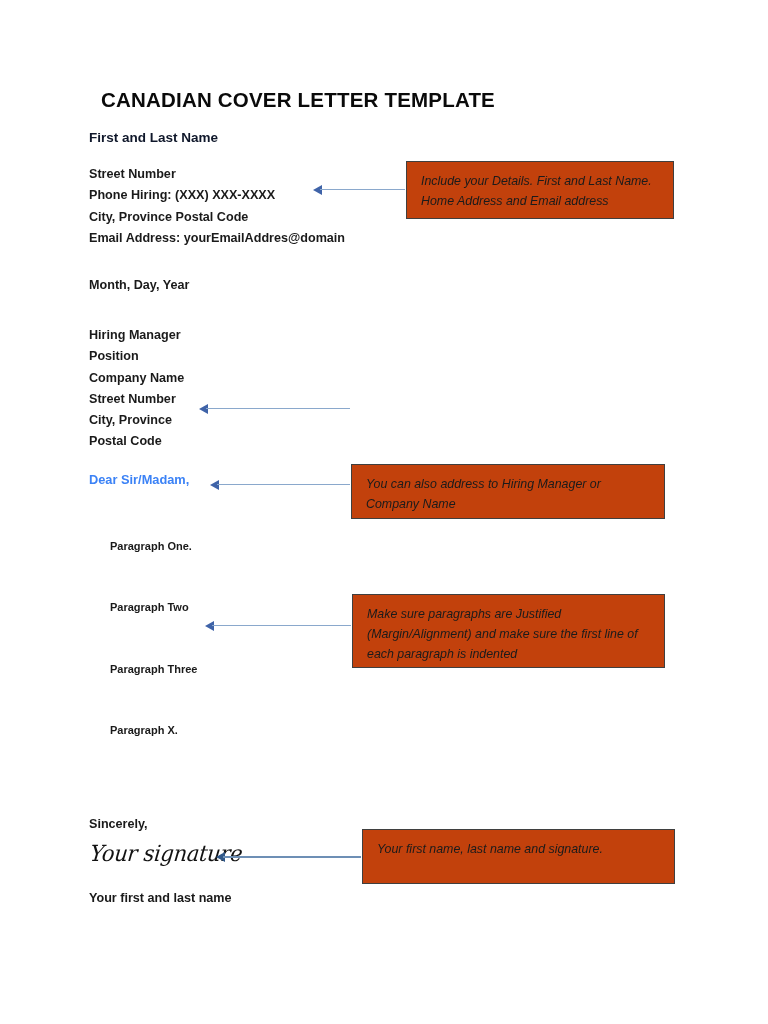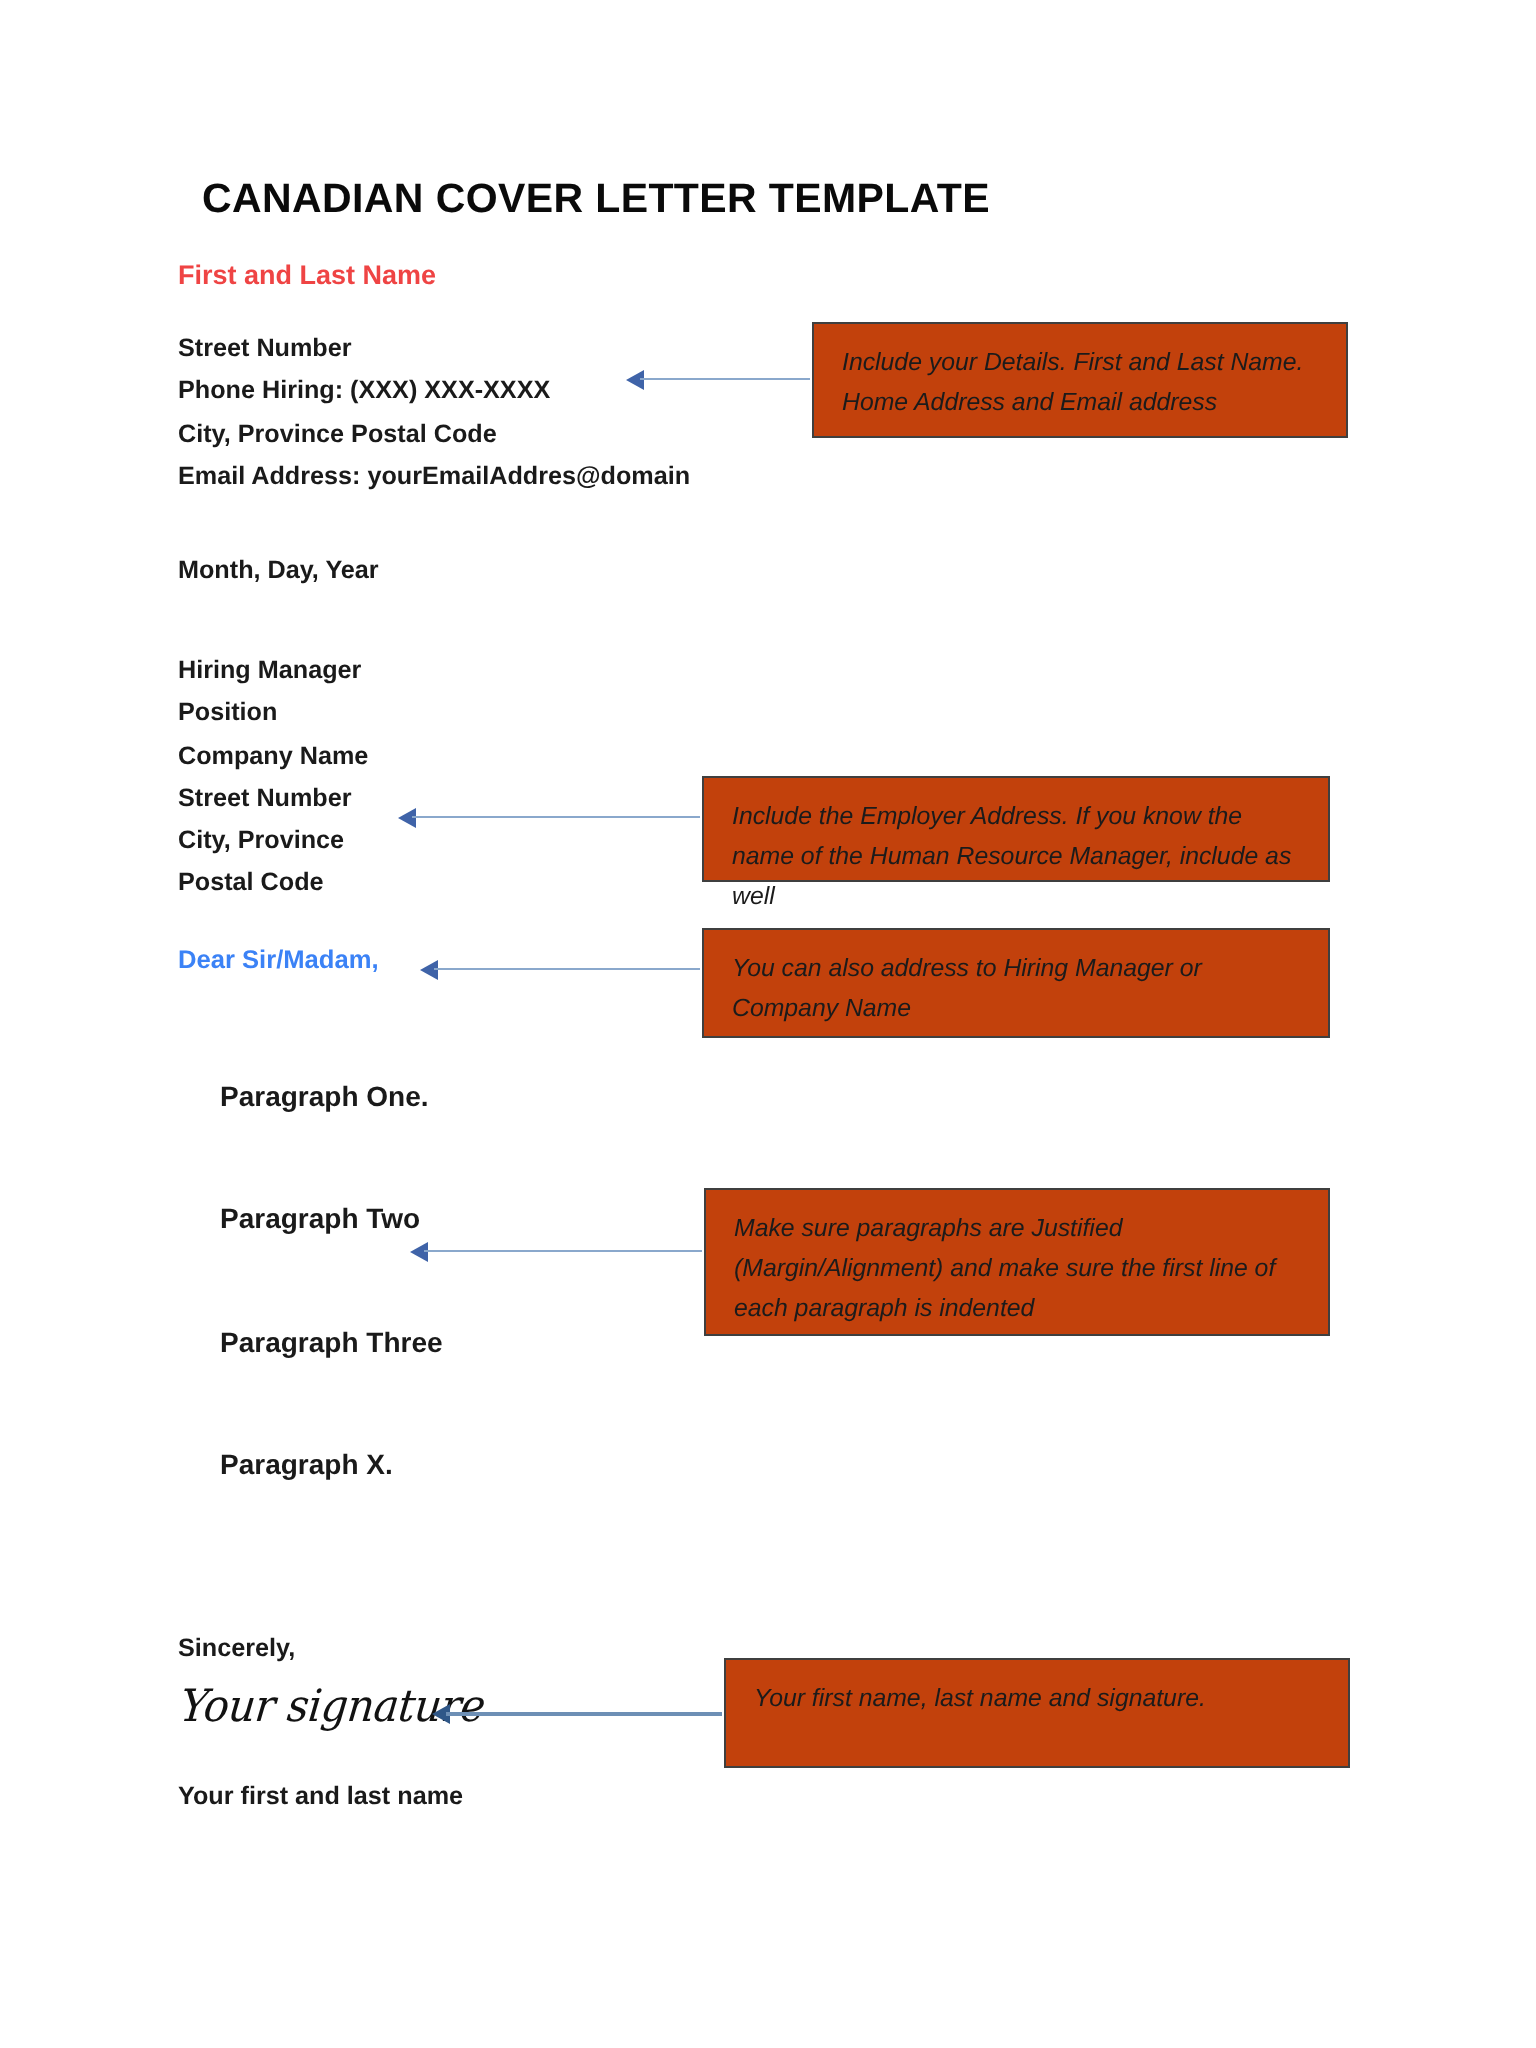--- a/index.html
+++ b/index.html
@@ -33,21 +33,21 @@
     color: #0a0a0a;
     white-space: nowrap;
   }
 
   .name-line {
     position: absolute;
     left: 89px;
     top: 130px;
     font-size: 13.5px;
     font-weight: 700;
-    color: #ef4444;
+    color: #0f172a;
     white-space: nowrap;
   }
 
   .block {
     position: absolute;
     left: 89px;
     font-size: 12.6px;
     font-weight: 600;
     color: #1a1a1a;
     line-height: 21.3px;
@@ -65,21 +65,21 @@
     font-size: 12.8px;
     font-weight: 600;
     color: #3b82f6;
     white-space: nowrap;
   }
   .salutation .bold { font-weight: 700; }
 
   .para {
     position: absolute;
     left: 110px;
-    font-size: 14px;
+    font-size: 11px;
     font-weight: 600;
     color: #1a1a1a;
     white-space: nowrap;
   }
   #para-1 { top: 540px; }
   #para-2 { top: 601px; }
   #para-3 { top: 663px; }
   #para-x { top: 724px; }
 
   .closing {
@@ -202,21 +202,20 @@
   <div class="para" id="para-1">Paragraph One.</div>
   <div class="para" id="para-2">Paragraph Two</div>
   <div class="para" id="para-3">Paragraph Three</div>
   <div class="para" id="para-x">Paragraph X.</div>
 
   <div class="closing">Sincerely,</div>
   <div class="signature">Your signature</div>
   <div class="signer-name">Your first and last name</div>
 
   <div class="callout" id="callout-details">Include your Details. First and Last Name. Home Address and Email address</div>
-  <div class="callout" id="callout-employer">Include the Employer Address. If you know the name of the Human Resource Manager, include as well</div>
   <div class="callout" id="callout-salutation">You can also address to Hiring Manager or Company Name</div>
   <div class="callout" id="callout-paragraphs">Make sure paragraphs are Justified (Margin/Alignment) and make sure the first line of each paragraph is indented</div>
   <div class="callout" id="callout-signature">Your first name, last name and signature.</div>
 
   <div class="arrow" id="arrow-details">
     <span class="head"></span>
     <span class="shaft"></span>
   </div>
   <div class="arrow" id="arrow-employer">
     <span class="head"></span>

